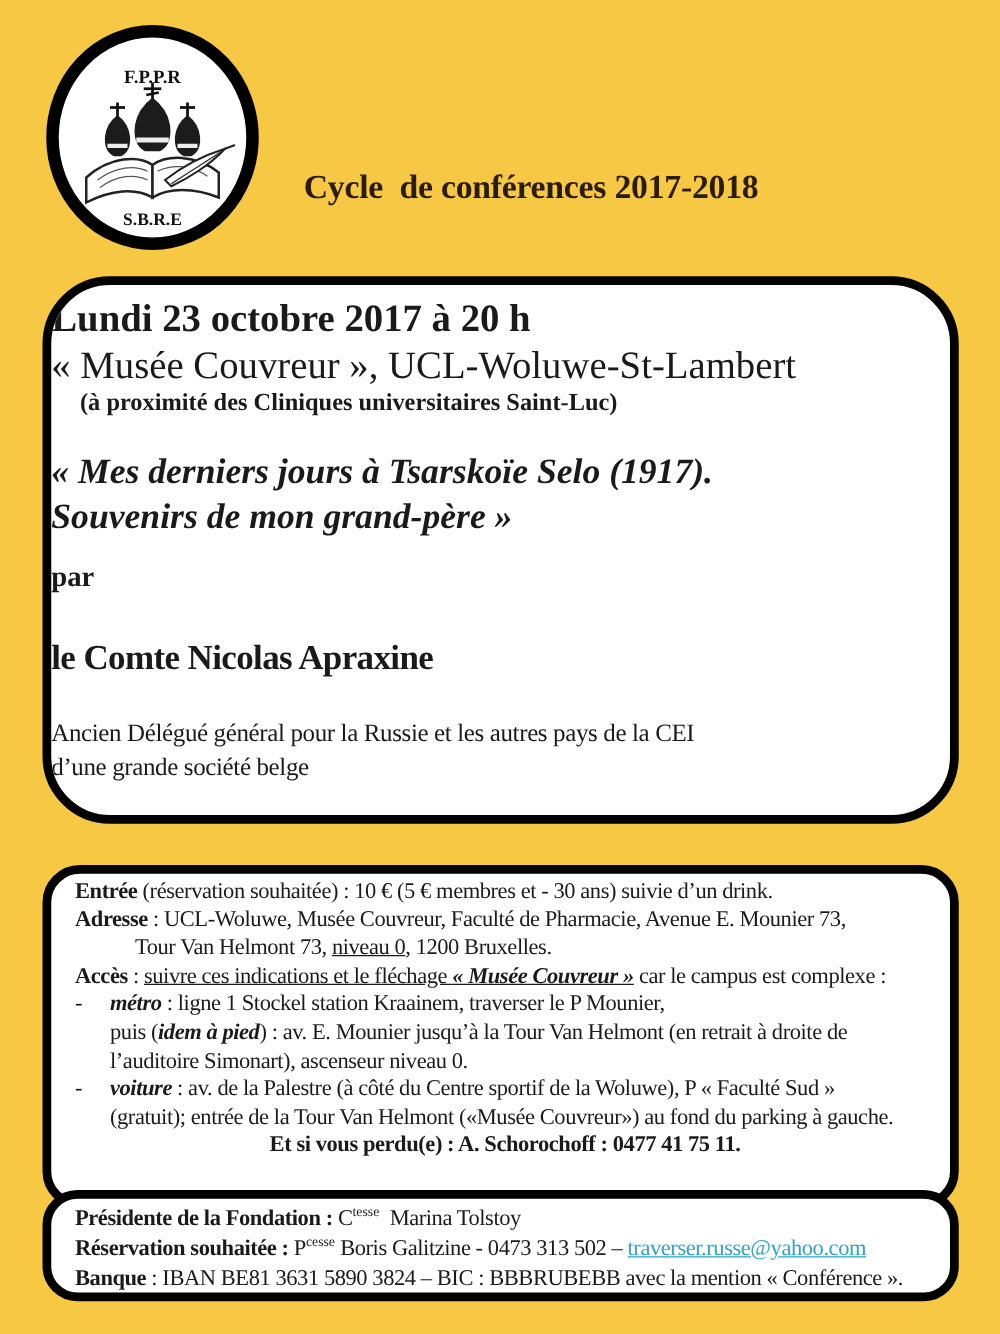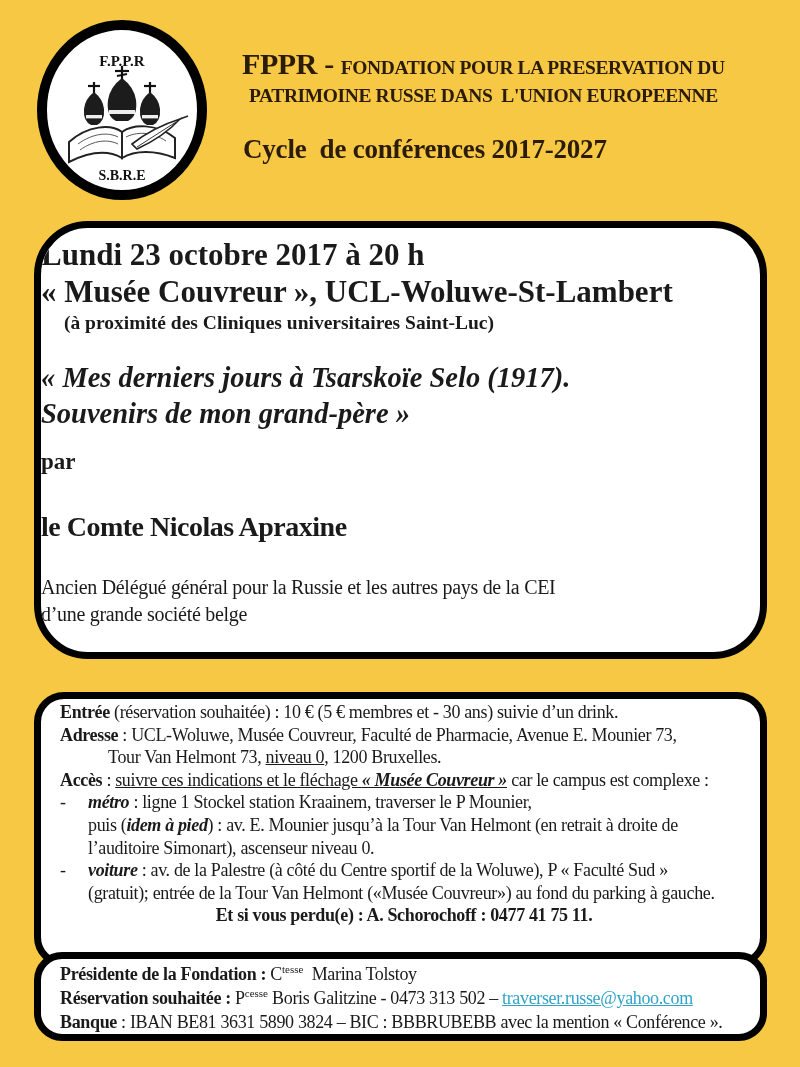--- a/index.html
+++ b/index.html
@@ -34,21 +34,21 @@
     overflow:hidden;
   }
   .box1{top:221px;height:438px;border-radius:54px;text-align:left;}
   .box2{top:692px;height:275px;border-radius:30px;padding:2px 12px 0 19px;
         font-size:18px;line-height:22.6px;letter-spacing:-0.35px;}
   .box3{top:952px;height:89px;border-radius:28px;padding:3px 10px 0 19px;
         font-size:18px;line-height:24px;letter-spacing:-0.35px;}
 
   
   .date{font-size:31px;font-weight:bold;margin-top:8px;line-height:37px;}
-  .venue{font-size:31px;font-weight:bold;line-height:37px;}
+  .venue{font-size:31px;font-weight:normal;line-height:37px;}
   .prox{font-size:19.5px;font-weight:bold;line-height:26px;margin-left:23px;}
   .title-it{font-size:28.5px;font-weight:bold;font-style:italic;margin-top:24px;line-height:36px;}
   .par{font-size:23px;font-weight:bold;margin-top:16px;line-height:28px;}
   .speaker{font-size:28px;font-weight:bold;margin-top:26px;line-height:50px;letter-spacing:-0.5px;}
   .desc{font-size:20px;margin-top:22px;line-height:27px;letter-spacing:-0.3px;}
 
   
   .ln{white-space:nowrap;}
   b{font-weight:bold;}
   .bi{font-weight:bold;font-style:italic;}
@@ -102,28 +102,22 @@
       <path d="M130,121 C115,111 100,112 90,117"></path>
     </g>
     <g>
       <path d="M96,124 C110,113 128,104 144,99 C132,112 114,123 101,129 Z" fill="#ffffff" stroke="#222" stroke-width="1.6"></path>
       <line x1="144" y1="99" x2="152" y2="96" stroke="#222" stroke-width="1.6"></line>
       <line x1="101" y1="127" x2="140" y2="102" stroke="#222" stroke-width="0.9"></line>
     </g>
     <text x="86" y="160" font-size="14" font-weight="bold" text-anchor="middle" fill="#111" font-family="Liberation Serif, serif">S.B.R.E</text>
   </svg>
 
-  <div class="org">
-    <div class="org-l1">
-      <span class="fppr">FPPR - </span><span class="caps">FONDATION POUR LA PRESERVATION DU</span>
-    </div>
-    <div class="org-l2 caps">PATRIMOINE RUSSE DANS  L'UNION EUROPEENNE</div>
-  </div>
 
-  <div class="cycle">Cycle  de conférences 2017-2027</div>
+  <div class="cycle">Cycle  de conférences 2017-2018</div>
 
   <div class="box box1">
     <div class="date">Lundi 23 octobre 2017 à 20 h</div>
     <div class="venue">« Musée Couvreur », UCL-Woluwe-St-Lambert</div>
     <div class="prox">(à proximité des Cliniques universitaires Saint-Luc)</div>
     <div class="title-it">
       <div>« Mes derniers jours à Tsarskoïe Selo (1917).</div>
       <div>Souvenirs de mon grand-père »</div>
     </div>
     <div class="par">par</div>

